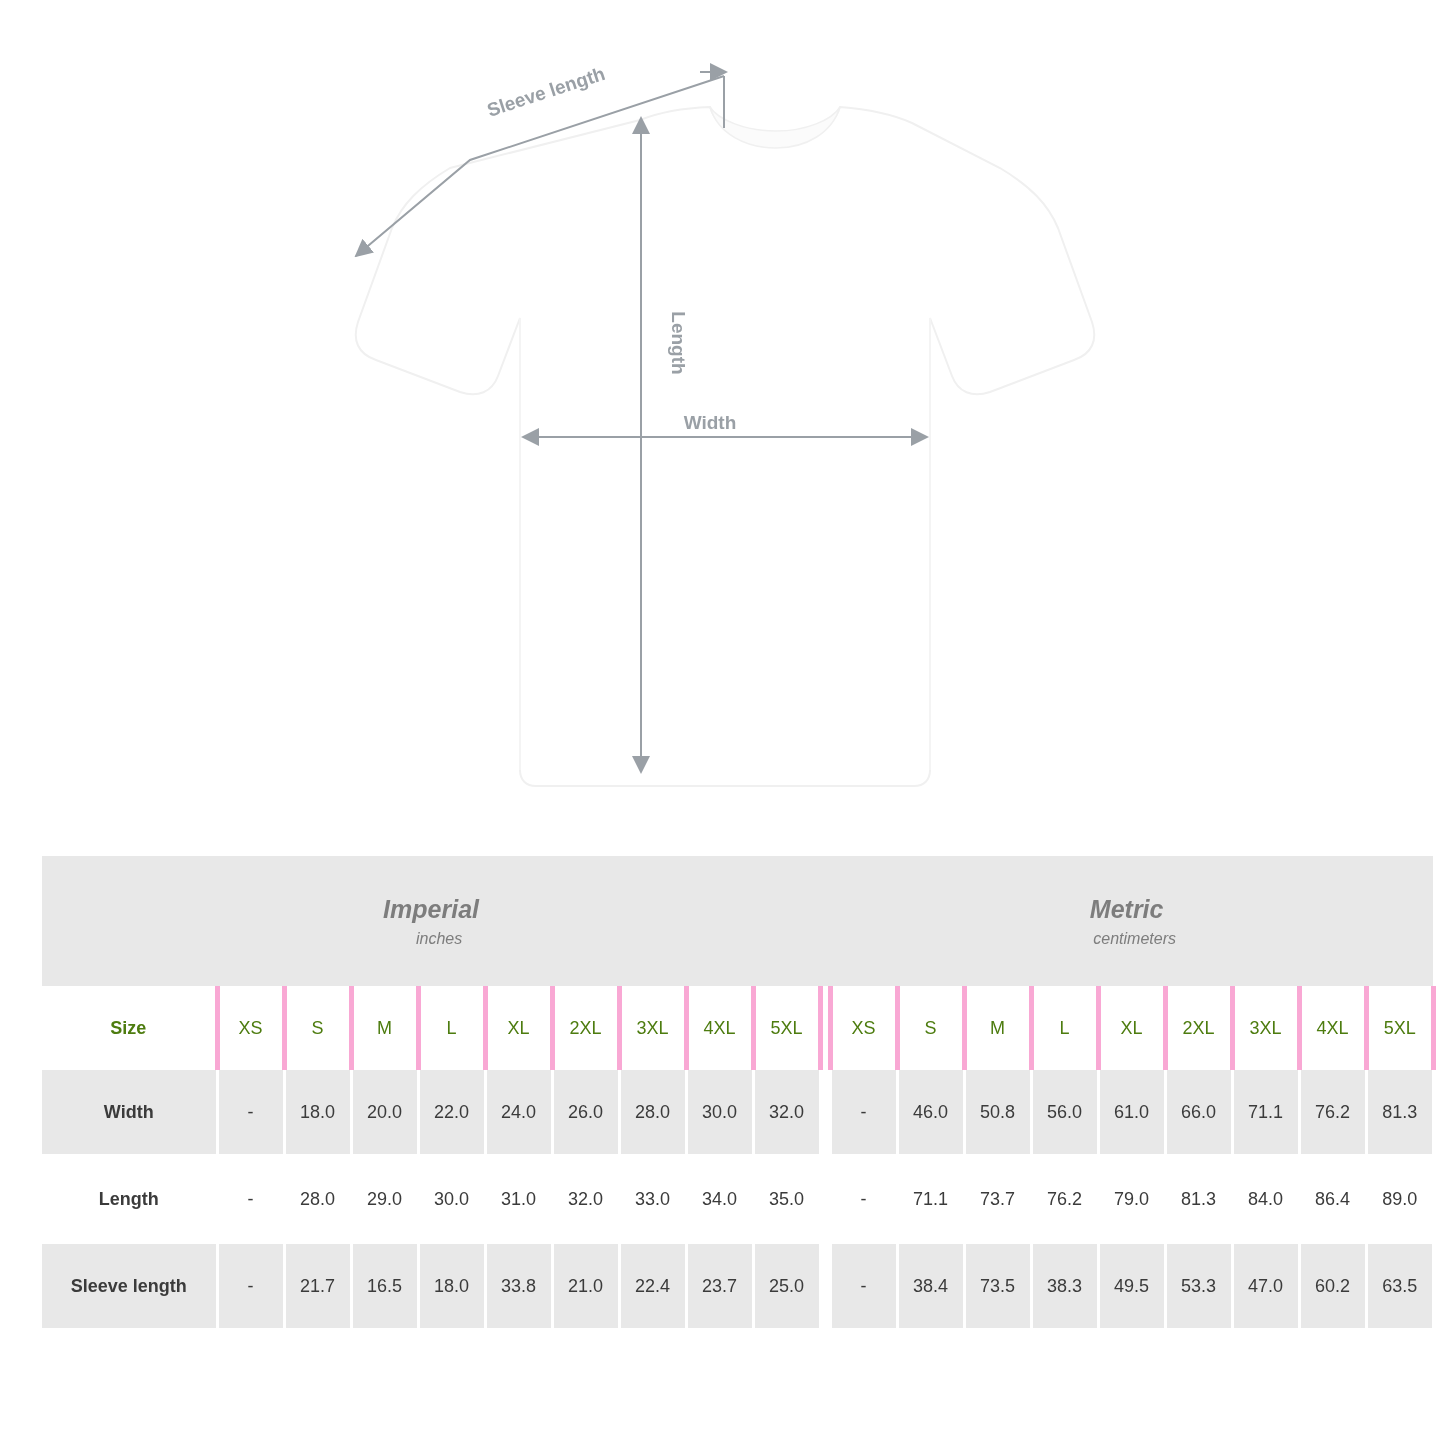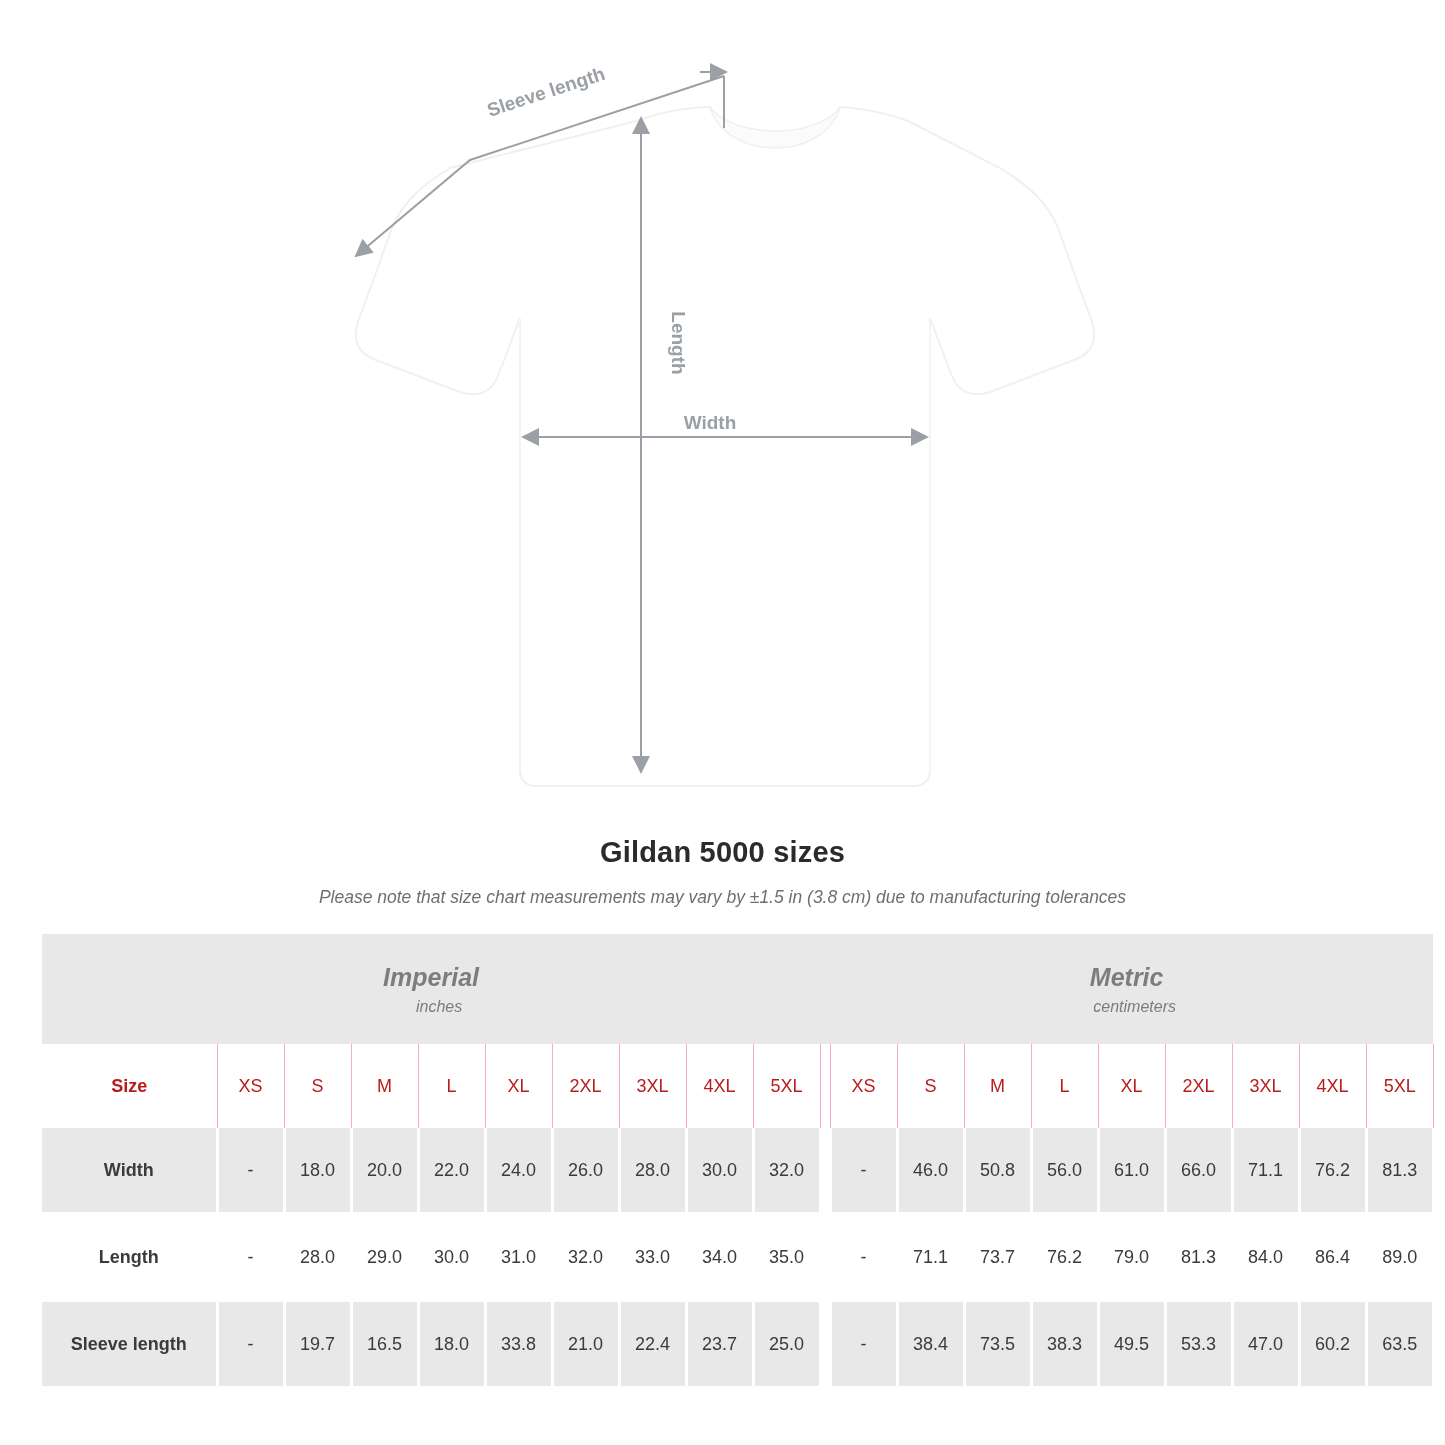--- a/index.html
+++ b/index.html
@@ -55,21 +55,21 @@
   table.size-table {
     border-collapse: collapse;
     width: 1361px;
     table-layout: fixed;
   }
   table.size-table td, table.size-table th {
     padding: 0;
     margin: 0;
   }
   .unit-header td {
-    height: 110px;
+    height: 130px;
     background: #e8e8e8;
     text-align: center;
     vertical-align: middle;
   }
   .unit-name {
     font-size: 25px;
     font-style: italic;
     font-weight: bold;
     color: #7d7d7d;
     line-height: 1.25;
@@ -80,22 +80,22 @@
     color: #7d7d7d;
     margin-top: 5px;
     padding-left: 16px;
   }
   .size-row td {
     height: 84px;
     background: #ffffff;
     text-align: center;
     vertical-align: middle;
     font-size: 18px;
-    color: #b91c1c;
-    border-right: 1px solid #f9a8d4;
+    color: #4d7c0f;
+    border-right: 5px solid #f9a8d4;
   }
   .size-row td.label-cell {
     font-weight: bold;
   }
   .data-row td {
     height: 84px;
     text-align: center;
     vertical-align: middle;
     font-size: 18px;
     color: #3b3b3b;
@@ -181,24 +181,20 @@
       </g>
       <text x="672" y="343" transform="rotate(90 672 343)" font-family="Liberation Sans, sans-serif" font-size="19" font-weight="bold" fill="#9aa0a6" text-anchor="middle">Length</text>
 
       <g>
         <path d="M523,437 L927,437" fill="none" stroke="#9aa0a6" stroke-width="2" marker-start="url(#arrowStart)" marker-end="url(#arrowEnd)"></path>
       </g>
       <text x="710" y="429" font-family="Liberation Sans, sans-serif" font-size="19" font-weight="bold" fill="#9aa0a6" text-anchor="middle">Width</text>
     </svg>
   </div>
 
-  <div class="title-block">
-    <div class="chart-title">Gildan 5000 sizes</div>
-    <div class="chart-note">Please note that size chart measurements may vary by ±1.5 in (3.8 cm) due to manufacturing tolerances</div>
-  </div>
 
   <div class="table-wrap">
     <table class="size-table">
       <colgroup>
         <col class="col-label">
         <col class="col-data">
           <col class="col-data">
           <col class="col-data">
           <col class="col-data">
         <col class="col-data">
@@ -295,21 +291,21 @@
           <td>79.0</td>
           <td>81.3</td>
           <td>84.0</td>
           <td>86.4</td>
           <td>89.0</td>
         </tr>
 
         <tr class="data-row shaded">
           <td class="label-cell">Sleeve length</td>
           <td>-</td>
-          <td>19.7</td>
+          <td>21.7</td>
           <td>16.5</td>
           <td>18.0</td>
           <td>33.8</td>
           <td>21.0</td>
           <td>22.4</td>
           <td>23.7</td>
           <td>25.0</td>
           <td class="gap-cell"></td>
           <td>-</td>
           <td>38.4</td>

